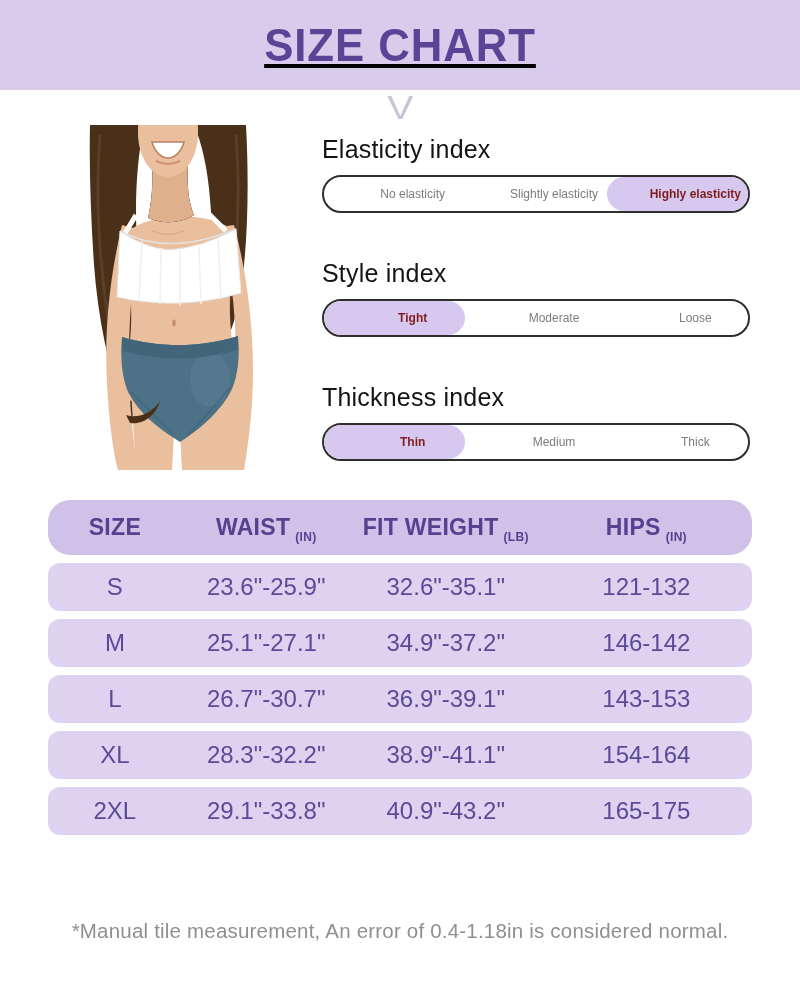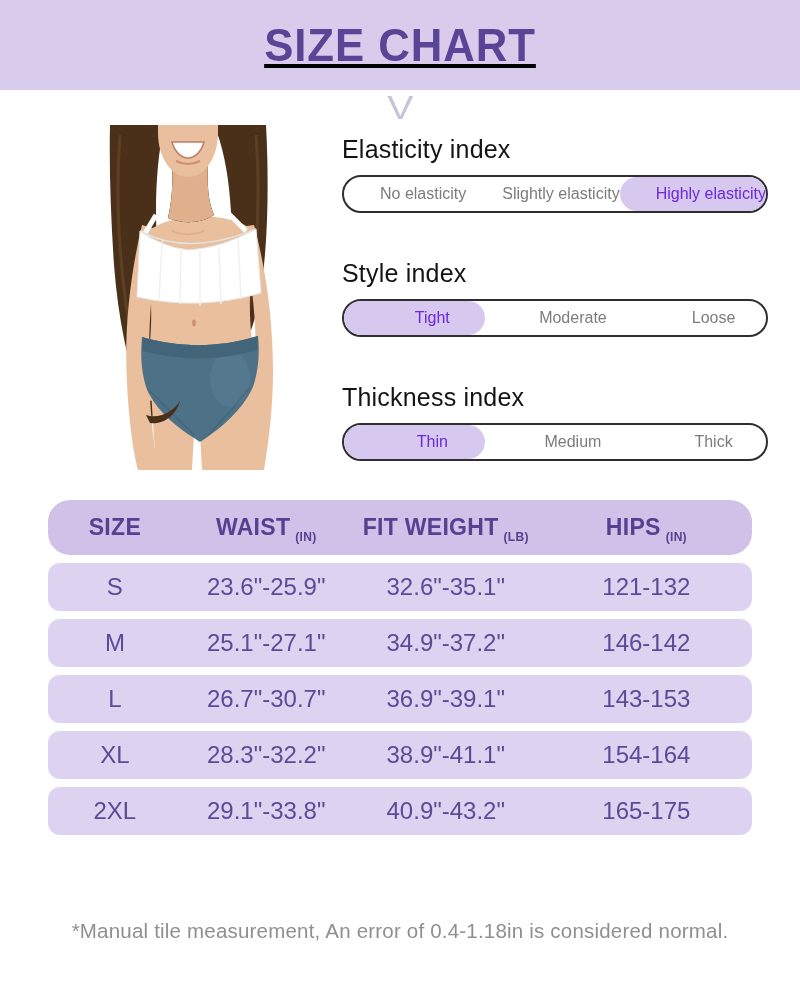--- a/index.html
+++ b/index.html
@@ -22,40 +22,40 @@
   }
 
   
   .chevron-row { height:35px; text-align:center; }
   .chevron {
     display:inline-block; font-size:34px; line-height:34px;
     font-weight:400; color:#c9c3d9; transform:scaleX(1.15);
   }
 
   
-  .main { display:flex; align-items:flex-start; padding:0 50px 0 60px; height:345px;margin-left:20px; }
+  .main { display:flex; align-items:flex-start; padding:0 50px 0 60px; height:345px; }
   .photo { width:240px; height:345px; flex:0 0 auto; background:#fff; }
   .photo svg { display:block; width:240px; height:345px; }
   .right-col { flex:1; margin-left:22px; padding-top:10px; }
 
   .index-block { margin-bottom:46px; }
   .index-block:last-child { margin-bottom:0; }
   .index-title {
     margin:0 0 11px 0; font-size:25px; font-weight:500;
     color:#141414; letter-spacing:0.2px;
   }
   .pill-bar {
     height:38px; border:2px solid #2e2e2e; border-radius:21px;
     background:#fff; display:flex; overflow:hidden;
   }
   .opt {
     flex:1; display:flex; align-items:center; justify-content:center;
-    font-size:16px; color:#7c7c7c; border-radius:18px; white-space:nowrap;padding-left:36px;
-  }
-  .opt.sel { background:#d6c8ef; color:#6d28d9; }
+    font-size:12px; color:#7c7c7c; border-radius:18px; white-space:nowrap;padding-left:36px;
+  }
+  .opt.sel { background:#d6c8ef; color:#7f1d1d;font-weight:bold; }
 
   
   .size-table { margin:30px 48px 0 48px; }
   .t-grid { display:grid; grid-template-columns:19% 24% 27% 30%; align-items:center; }
   .t-header {
     height:55px; background:#cfc1e8; border-radius:22px;
   }
   .t-h-cell {
     text-align:center; font-size:23px; font-weight:800;
     color:#54418f; letter-spacing:0.3px; white-space:nowrap;

